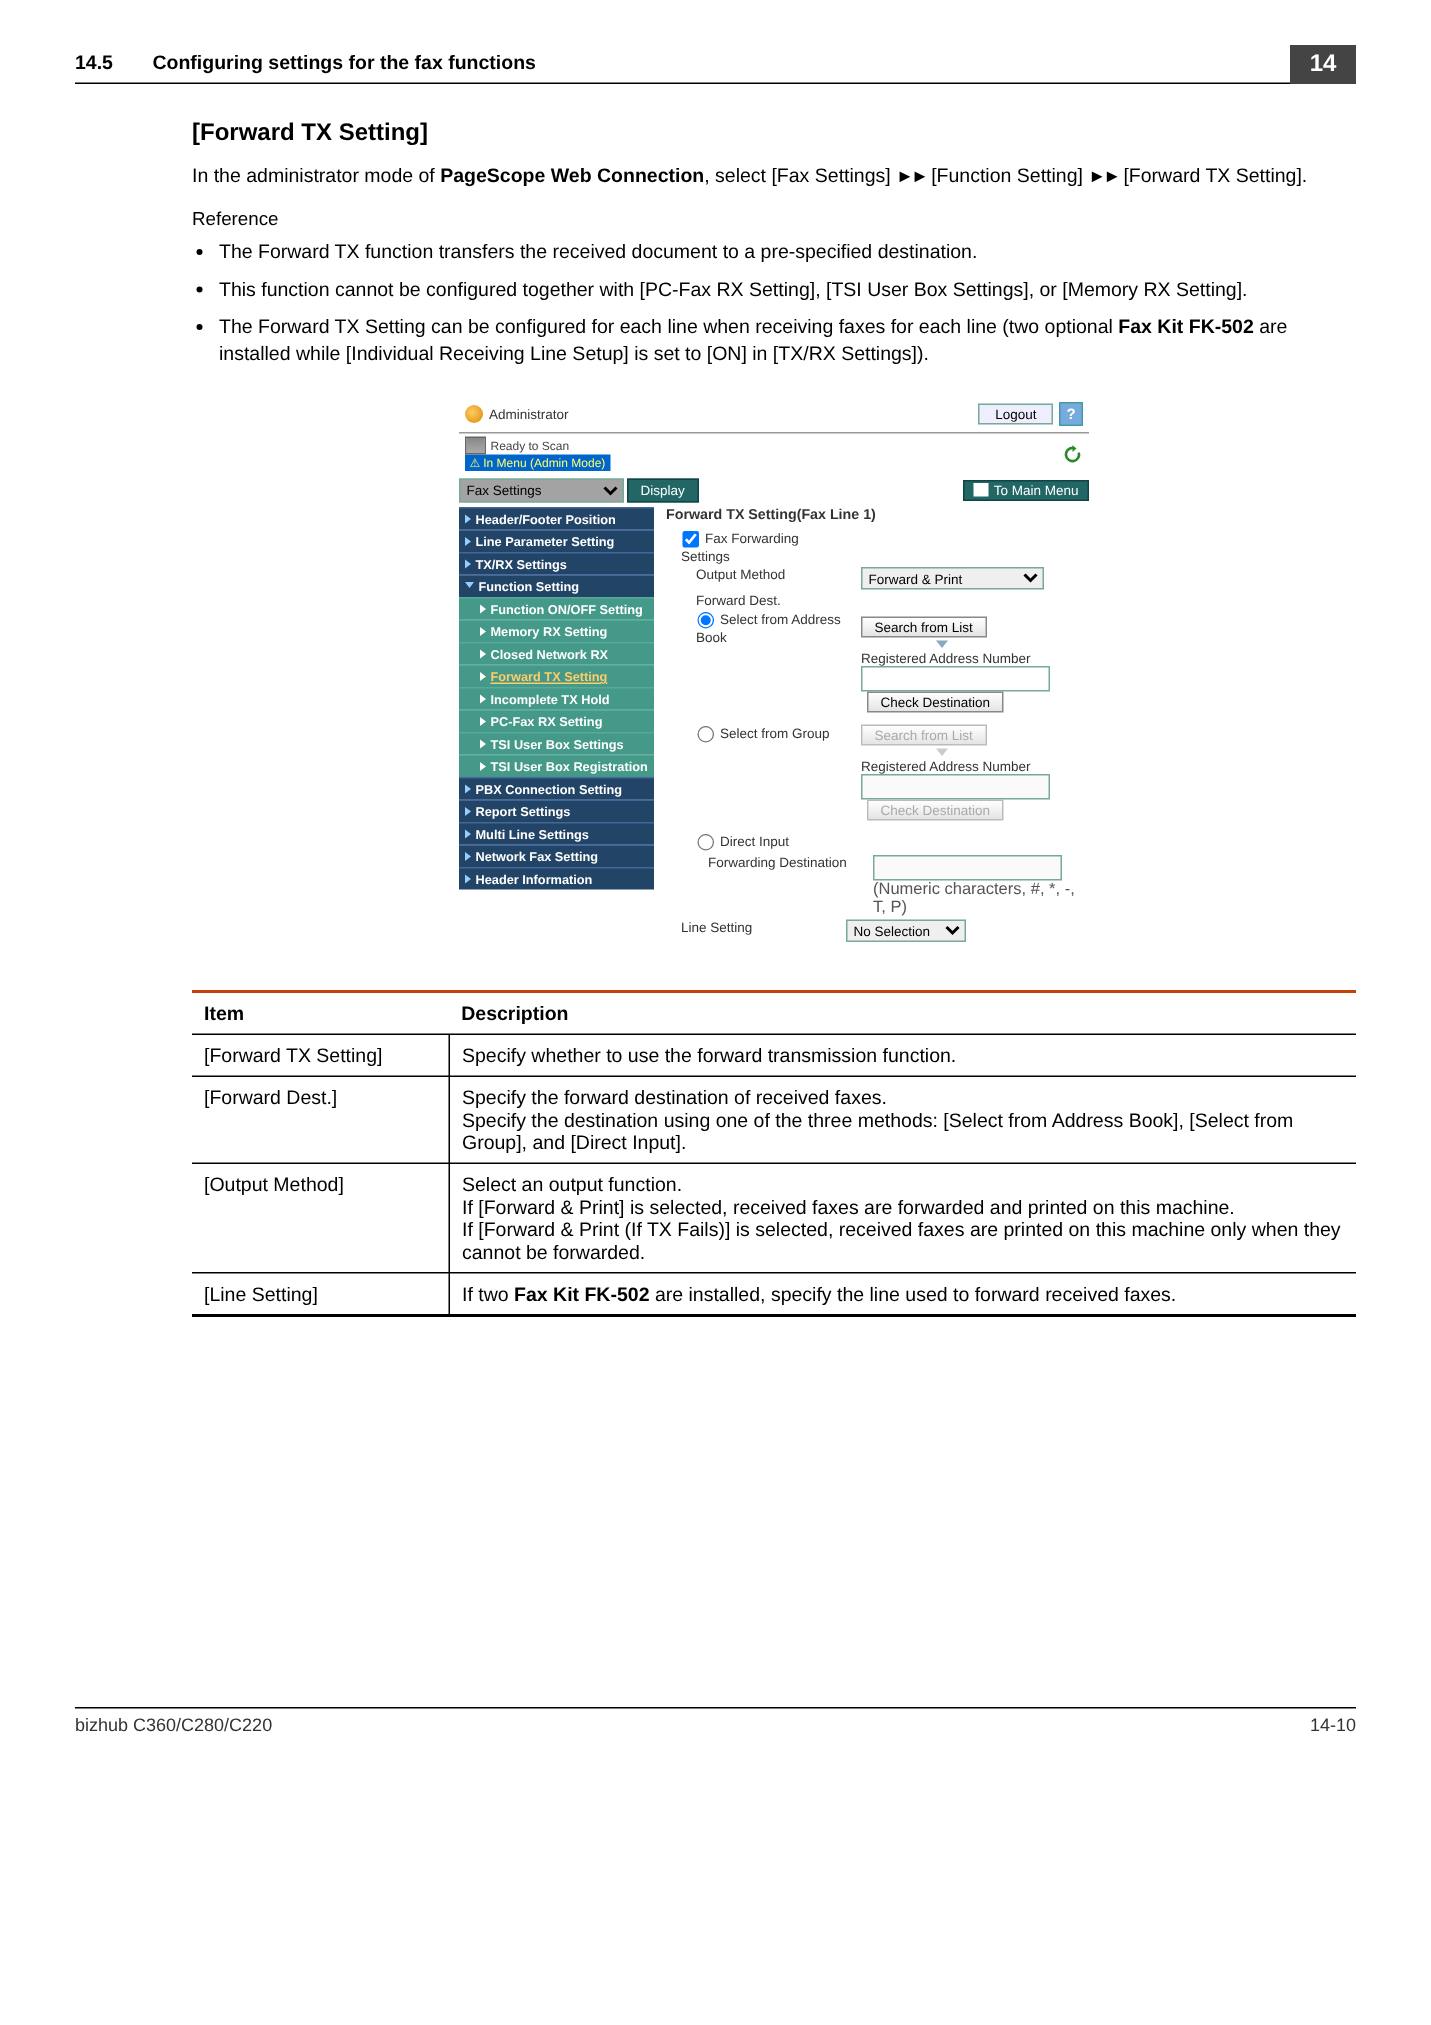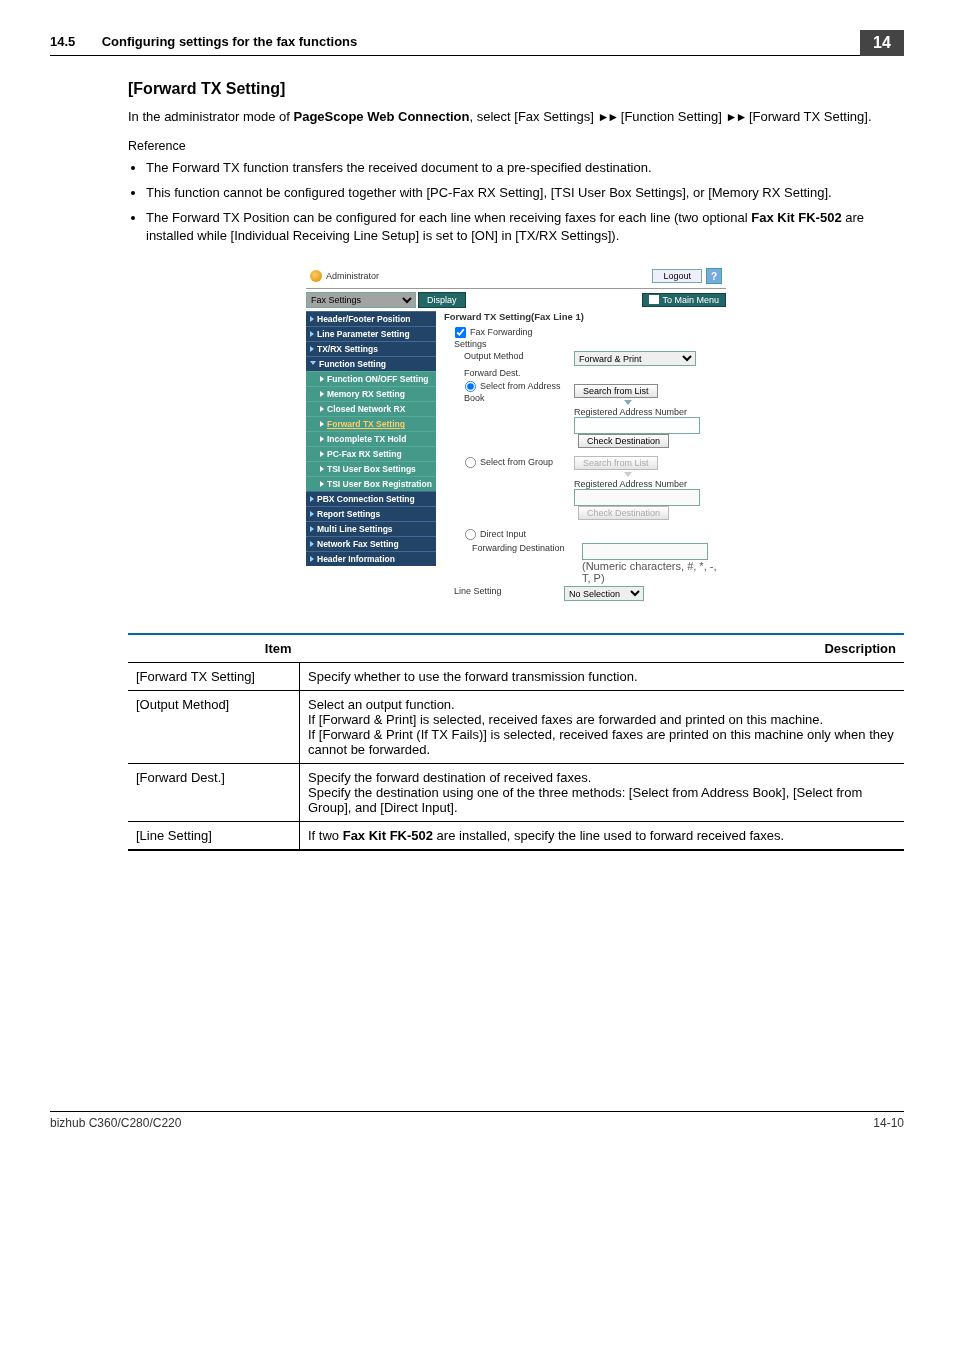--- a/index.html
+++ b/index.html
@@ -56,21 +56,21 @@
   .shot .btn { border:1px solid #888; background: linear-gradient(#fff,#e4e4e4); font-size:9px; padding:1px 8px; cursor:pointer;}
   .shot .btn.dis { color:#aaa; border-color:#bbb;}
   .shot .dnarr { width:0;height:0;border-left:4px solid transparent;border-right:4px solid transparent;border-top:5px solid #8ab; margin: 2px 0 2px 50px; display:block;}
   .shot .dnarr.dis { border-top-color:#ccc;}
   .shot .note { font-size:11px; color:#555;}
   .shot .footer { border-top:1px solid #999; padding: 6px 4px 2px 0; text-align:right; margin-top:8px;}
   .shot .pane input[type=checkbox], .shot .pane input[type=radio] { transform: scale(0.85); margin: 0 3px 0 0; vertical-align:middle;}
   
   table.desc { border-collapse: collapse; width: 100%; font-size: 13px; margin-bottom: 20px; }
   table.desc th, table.desc td { text-align: left; vertical-align: top; padding: 6px 8px; }
-  table.desc th { border-top: 2px solid #0369a1; border-bottom: 1px solid #000; font-weight: bold; text-align: right; }
+  table.desc th { border-top: 2px solid #c2410c; border-bottom: 1px solid #000; font-weight: bold; }
   table.desc td { border-bottom: 1px solid #000; }
   table.desc td.c1 { width: 155px; border-right: 1px solid #000; }
   table.desc tr:last-child td { border-bottom: 2px solid #000; }
   table.desc .bold { font-weight: bold; }
   .pgftr { display:flex; justify-content: space-between; border-top: 1px solid #000; padding-top: 4px; margin-top: 260px; font-size: 12px; color:#333;}
 </style>
 </head>
 <body>
 
 <div class="page">
@@ -86,33 +86,50 @@
     <div class="h2">[Forward TX Setting]</div>
 
     <p class="para">
       <span>In the administrator mode of </span><span class="bold">PageScope Web Connection</span><span>, select [Fax Settings] </span><span class="arrow">►►</span><span> [Function Setting] </span><span class="arrow">►►</span><span> [Forward TX Setting].</span>
     </p>
 
     <p class="ref-label">Reference</p>
     <ul class="bullets">
       <li><span>The Forward TX function transfers the received document to a pre-specified destination.</span></li>
       <li><span>This function cannot be configured together with [PC-Fax RX Setting], [TSI User Box Settings], or [Memory RX Setting].</span></li>
-      <li><span>The Forward TX Position can be configured for each line when receiving faxes for each line (two optional </span><span class="bold">Fax Kit FK-502</span><span> are installed while [Individual Receiving Line Setup] is set to [ON] in [TX/RX Settings]).</span></li>
+      <li><span>The Forward TX Setting can be configured for each line when receiving faxes for each line (two optional </span><span class="bold">Fax Kit FK-502</span><span> are installed while [Individual Receiving Line Setup] is set to [ON] in [TX/RX Settings]).</span></li>
     </ul>
 
     <div class="shot">
       <div class="topbar">
         <div class="admin">
           <span class="ico"></span>
           <span>Administrator</span>
         </div>
         <div class="topbar-r">
           <button class="logout">Logout</button>
           <div class="help">?</div>
         </div>
+      </div>
+      <div class="statusbar">
+        <div class="status-l">
+          <div class="st1">
+              <span class="pic"></span>
+              <span>Ready to Scan</span>
+            </div>
+          <div class="st2">
+              <span>⚠</span>
+              <span>In Menu (Admin Mode)</span>
+            </div>
+        </div>
+        <span class="refresh">
+          <svg viewBox="0 0 16 16">
+              <path d="M8 2a6 6 0 1 0 5.7 4.2l-1.9.6A4 4 0 1 1 8 4v2l3-2.5L8 1z" fill="#2a8a2a"></path>
+            </svg>
+        </span>
       </div>
       <div class="rowbar">
         <div class="rowbar-l">
           <select class="sel"><option>Fax Settings</option></select>
           <button class="dispbtn">Display</button>
         </div>
         <button class="mainbtn">
             <span class="mi"></span>
             <span>To Main Menu</span>
           </button>
@@ -240,29 +257,29 @@
       <tbody>
           <tr>
             <th class="c1">Item</th>
             <th>Description</th>
           </tr>
       <tr>
             <td class="c1">[Forward TX Setting]</td>
             <td>Specify whether to use the forward transmission function.</td>
           </tr>
       <tr>
+            <td class="c1">[Forward Dest.]</td>
+            <td style="white-space:pre-line;">Specify the forward destination of received faxes.
+Specify the destination using one of the three methods: [Select from Address Book], [Select from Group], and [Direct Input].</td>
+          </tr>
+      <tr>
             <td class="c1">[Output Method]</td>
             <td style="white-space:pre-line;">Select an output function.
 If [Forward &amp; Print] is selected, received faxes are forwarded and printed on this machine.
 If [Forward &amp; Print (If TX Fails)] is selected, received faxes are printed on this machine only when they cannot be forwarded.</td>
-          </tr>
-      <tr>
-            <td class="c1">[Forward Dest.]</td>
-            <td style="white-space:pre-line;">Specify the forward destination of received faxes.
-Specify the destination using one of the three methods: [Select from Address Book], [Select from Group], and [Direct Input].</td>
           </tr>
       <tr>
             <td class="c1">[Line Setting]</td>
             <td><span>If two </span><span class="bold">Fax Kit FK-502</span><span> are installed, specify the line used to forward received faxes.</span></td>
           </tr>
     </tbody>
       </table>
   </div>
 
   <div class="pgftr">

